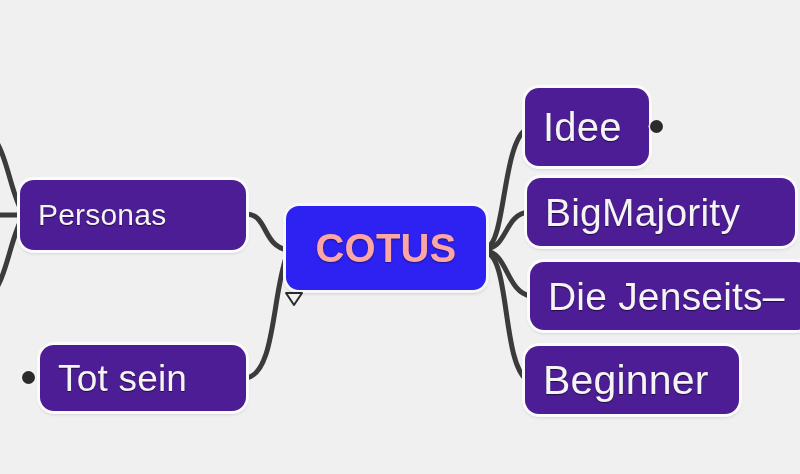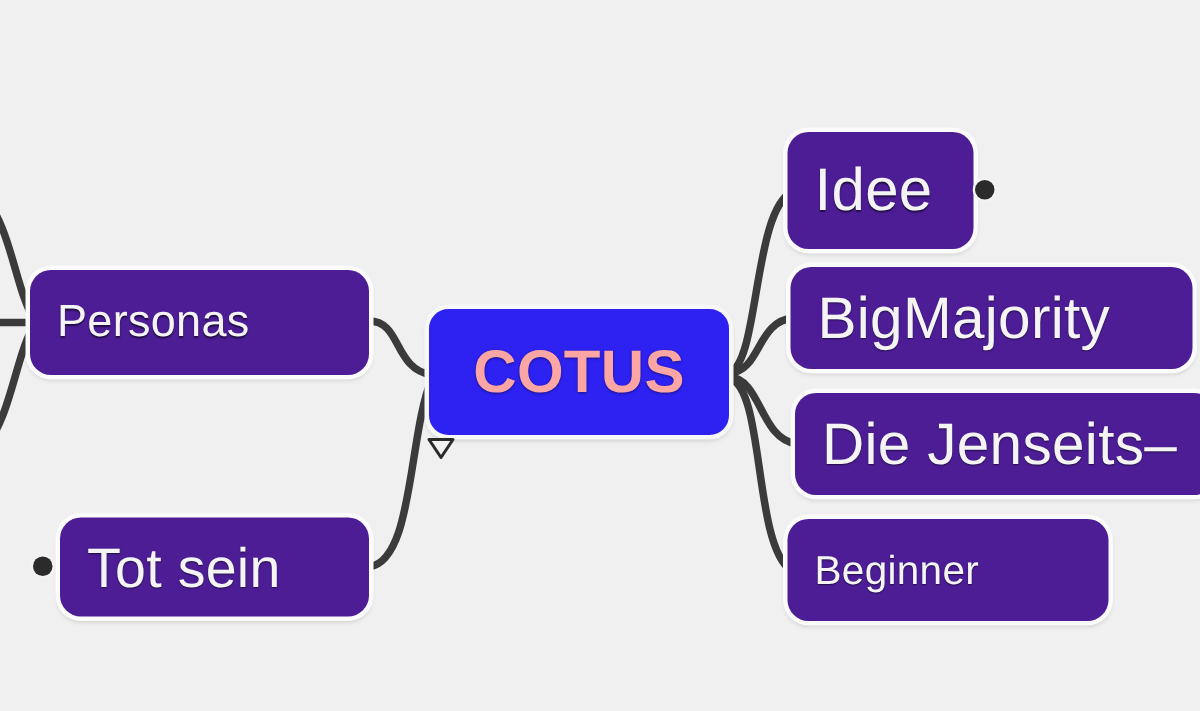--- a/index.html
+++ b/index.html
@@ -67,21 +67,21 @@
   #node-totsein .node-label  { font-size: 37px; }
   #node-cotus    { left: 286px; top: 206px; width: 200px; height: 84px; justify-content: center; }
   #node-cotus .node-label    { font-size: 40px; font-weight: 700; padding: 0 10px; }
   #node-idee     { left: 525px; top: 88px;  width: 124px; height: 78px; }
   #node-idee .node-label     { font-size: 40px; }
   #node-bigmaj   { left: 527px; top: 178px; width: 268px; height: 68px; }
   #node-bigmaj .node-label   { font-size: 39px; }
   #node-jenseits { left: 530px; top: 262px; width: 280px; height: 68px; }
   #node-jenseits .node-label { font-size: 39px; }
   #node-beginner { left: 525px; top: 346px; width: 214px; height: 68px; }
-  #node-beginner .node-label { font-size: 27px; }
+  #node-beginner .node-label { font-size: 41px; }
 
   
   .branch-dot {
     position: absolute;
     width: 13px;
     height: 13px;
     border-radius: 50%;
     background: #2b2b2b;
     box-shadow: 0 0 0 1.5px #f3f3f3;
     z-index: 6;

